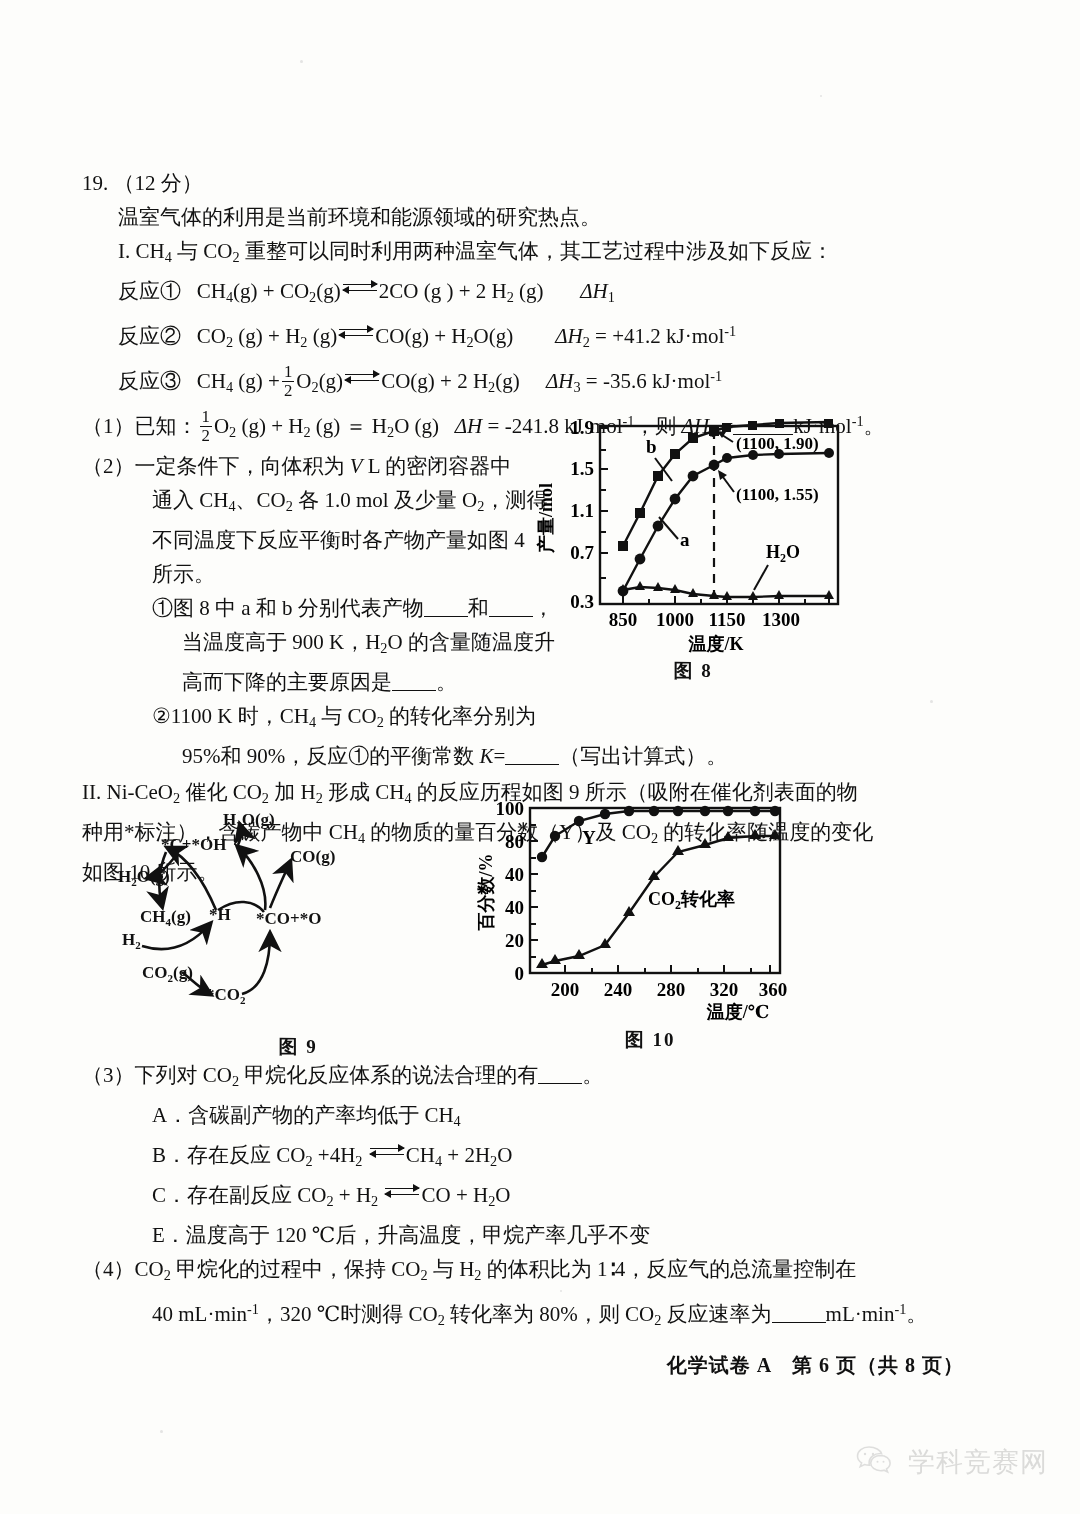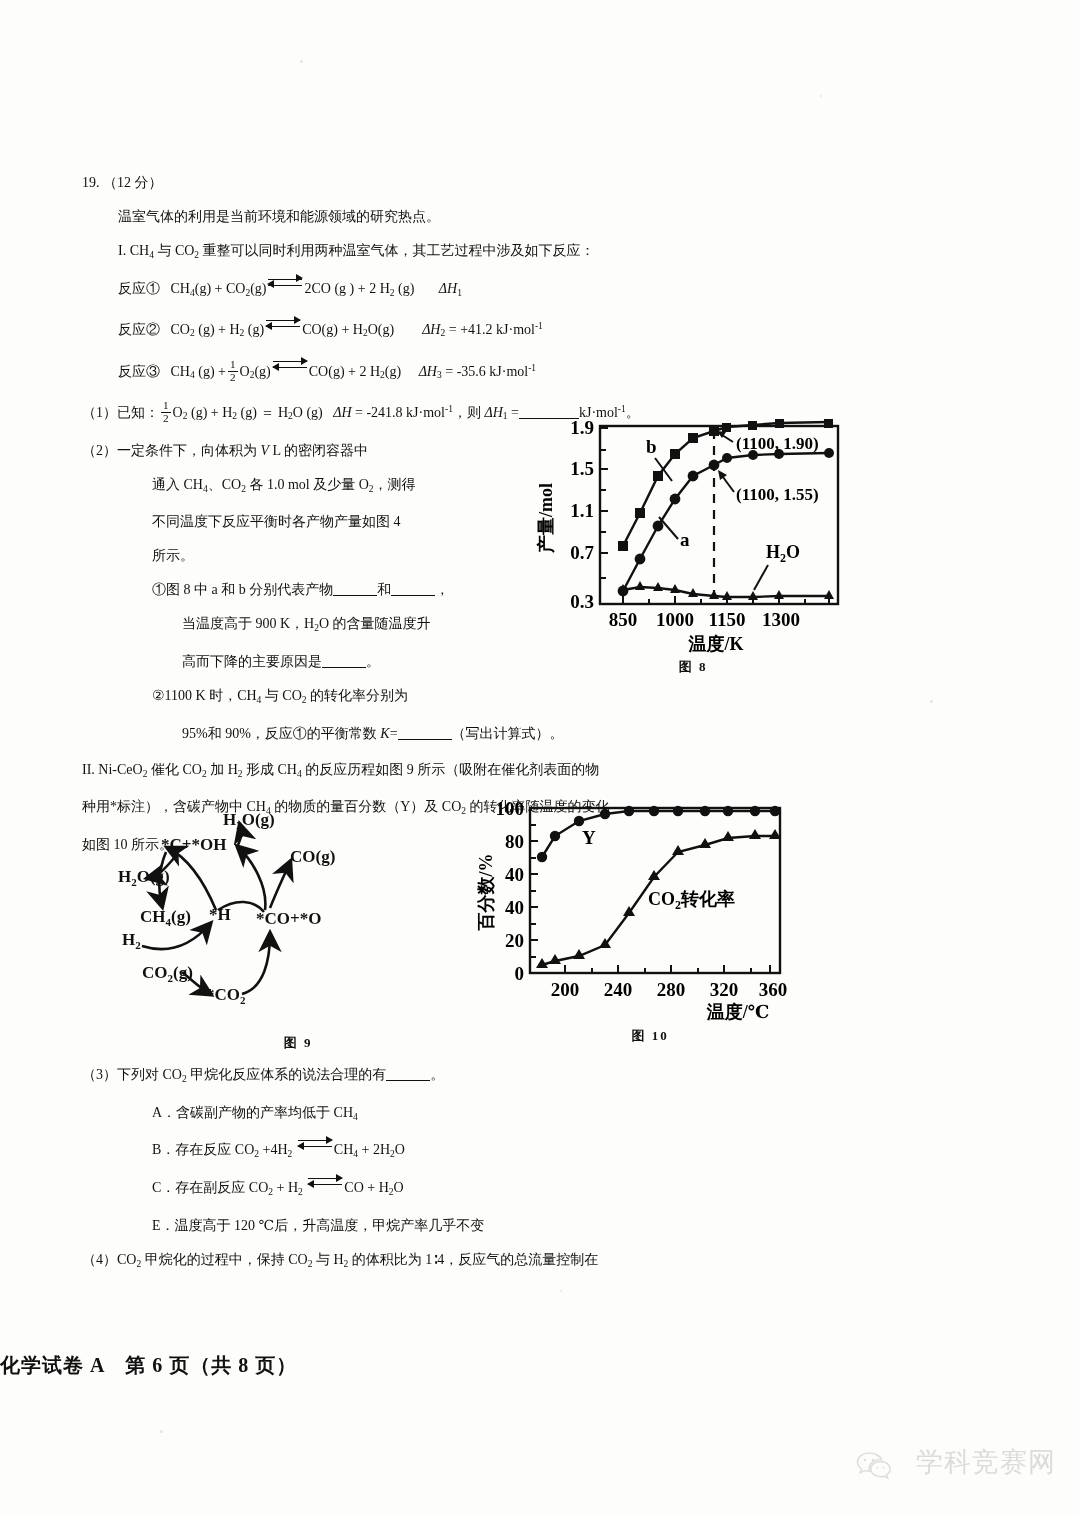--- a/index.html
+++ b/index.html
@@ -10,21 +10,21 @@
     color:#111;
     position:relative;
     overflow:hidden;
   }
   .page{
     position:absolute;left:0;top:0;width:1080px;height:1514px;
   }
   .content{
     position:absolute;left:82px;top:168px;width:800px;
   }
-  .ln{font-size:14px;line-height:30px;margin:0 0 4px 0;white-space:nowrap;}
+  .ln{font-size:21px;line-height:30px;margin:0 0 4px 0;white-space:nowrap;}
   .indent1{padding-left:36px;}
   .indent2{padding-left:70px;}
   sub{font-size:0.68em;vertical-align:-0.28em;}
   sup{font-size:0.68em;vertical-align:0.5em;}
   .ital{font-style:italic;}
   .blank{display:inline-block;border-bottom:1.6px solid #111;min-width:54px;height:17px;vertical-align:-2px;}
   .blank.sm{min-width:44px;}
   .blank.md{min-width:60px;}
   .eqarrow{display:inline-block;position:relative;width:34px;height:14px;vertical-align:2px;margin:0 2px;}
   .eqarrow:before,.eqarrow:after{
@@ -34,35 +34,35 @@
   .eqarrow:after{top:8px;}
   .eqarrow i{position:absolute;width:0;height:0;border:none;}
   .eqarrow i.r{right:-1px;top:-2.2px;border-left:7px solid #111;border-top:4px solid transparent;border-bottom:4px solid transparent;}
   .eqarrow i.l{left:-1px;top:3.8px;border-right:7px solid #111;border-top:4px solid transparent;border-bottom:4px solid transparent;}
   .frac{display:inline-block;vertical-align:-0.45em;text-align:center;font-size:0.80em;line-height:1.05;margin:0 2px;}
   .frac .num{display:block;border-bottom:1.5px solid #111;padding:0 2px;}
   .frac .den{display:block;padding:0 2px;}
 
   
   .fig8wrap{position:absolute;left:528px;top:418px;width:330px;height:270px;}
-  .figcap{text-align:center;font-size:13px;font-weight:bold;letter-spacing:2px;}
+  .figcap{text-align:center;font-size:19px;font-weight:bold;letter-spacing:2px;}
 
   
   .fig9wrap{position:absolute;left:118px;top:800px;width:360px;height:265px;}
   
   .fig10wrap{position:absolute;left:470px;top:800px;width:360px;height:265px;}
 
   .tail{position:absolute;left:82px;top:1060px;width:830px;}
 
   .footer{
-    position:absolute;left:0;top:1352px;width:964px;text-align:left;
+    position:absolute;left:0;top:1352px;width:964px;text-align:right;
     font-size:20px;font-weight:bold;letter-spacing:1px;
   }
   .watermark{
-    position:absolute;left:856px;top:1444px;display:flex;align-items:flex-end;gap:24px;
+    position:absolute;left:856px;top:1444px;display:flex;align-items:flex-start;gap:16px;
     opacity:.30;
   }
   .watermark .wmtext{
     font-family:"DejaVu Sans","Liberation Sans",sans-serif;
     font-size:27px;color:#8e8e8e;letter-spacing:1px;font-weight:500;
   }
   .speck{position:absolute;background:#cfcfcf;border-radius:50%;opacity:.55;}
   text{font-family:"Liberation Serif","DejaVu Serif",serif;}
 </style>
 </head>
@@ -382,20 +382,23 @@
     </p>
     <p class="ln indent2">
       C．存在副反应 CO<sub>2</sub> + H<sub>2</sub> <span class="eqarrow"><i class="r"></i><i class="l"></i></span>CO + H<sub>2</sub>O
     </p>
     <p class="ln indent2">
       E．温度高于 120 ℃后，升高温度，甲烷产率几乎不变
     </p>
     <p class="ln">
       （4）CO<sub>2</sub> 甲烷化的过程中，保持 CO<sub>2</sub> 与 H<sub>2</sub> 的体积比为 1∶4，反应气的总流量控制在
     </p>
+    <p class="ln indent2">
+      40 mL·min<sup>-1</sup>，320 ℃时测得 CO<sub>2</sub> 转化率为 80%，则 CO<sub>2</sub> 反应速率为<span class="blank"></span>mL·min<sup>-1</sup>。
+    </p>
   </div>
 
   <div class="footer">化学试卷 A　第 6 页（共 8 页）</div>
 
   <div class="watermark">
     <svg width="36" height="30" viewBox="0 0 36 30">
       <path d="M13 3C6.5 3 1.5 7 1.5 12c0 2.8 1.6 5.3 4.1 6.9L4.2 22.6l4.3-2.1c1.4.4 2.9.6 4.5.6h.6c-.3-.8-.5-1.7-.5-2.6 0-5 5-9 11.2-9 .4 0 .8 0 1.2.1C24.4 6.2 19.3 3 13 3z" fill="none" stroke="#9a9a9a" stroke-width="1.6"></path>
       <circle cx="9" cy="10" r="1.2" fill="#9a9a9a"></circle>
       <circle cx="17" cy="10" r="1.2" fill="#9a9a9a"></circle>
       <path d="M24.5 11.5c-5.4 0-9.8 3.4-9.8 7.6 0 4.2 4.4 7.6 9.8 7.6 1.2 0 2.4-.2 3.5-.5l3.6 1.8-1.1-3c2.2-1.4 3.6-3.5 3.6-5.9 0-4.2-4.4-7.6-9.6-7.6z" fill="none" stroke="#9a9a9a" stroke-width="1.6"></path>

